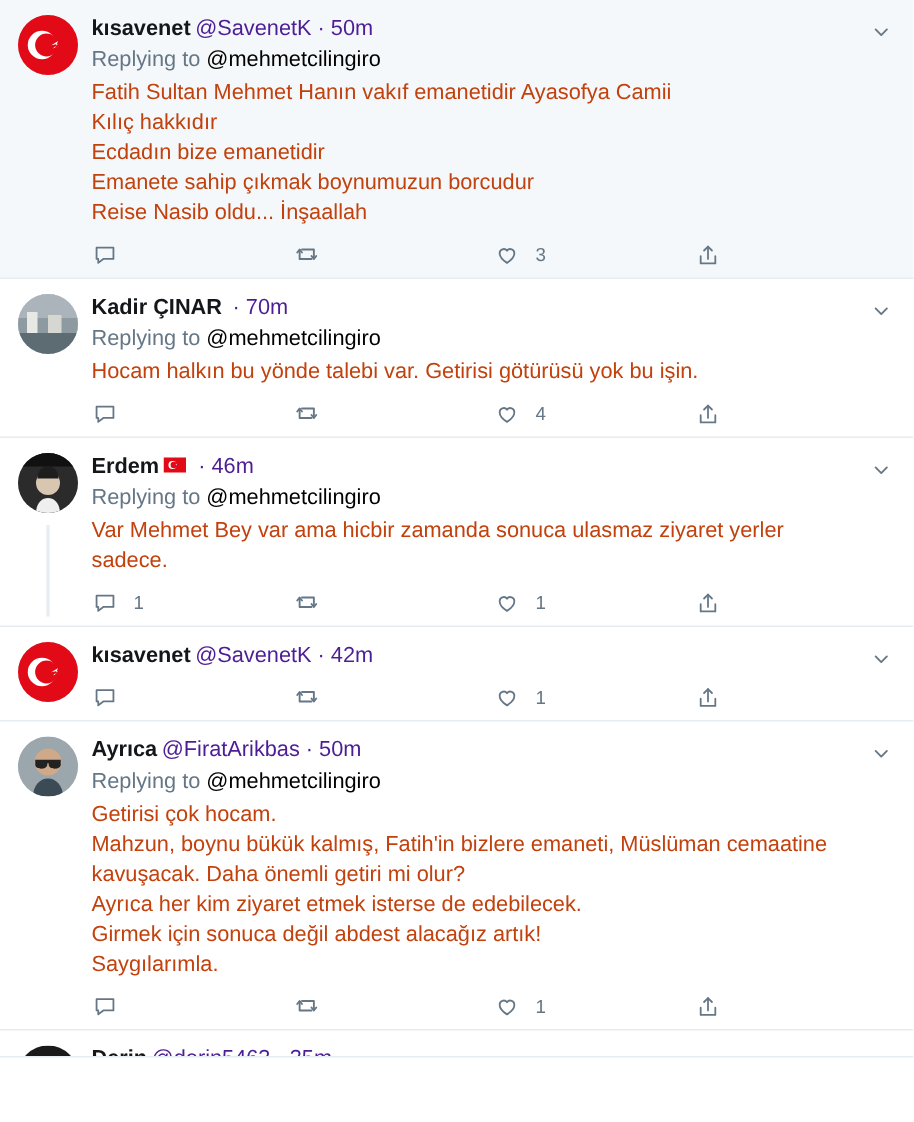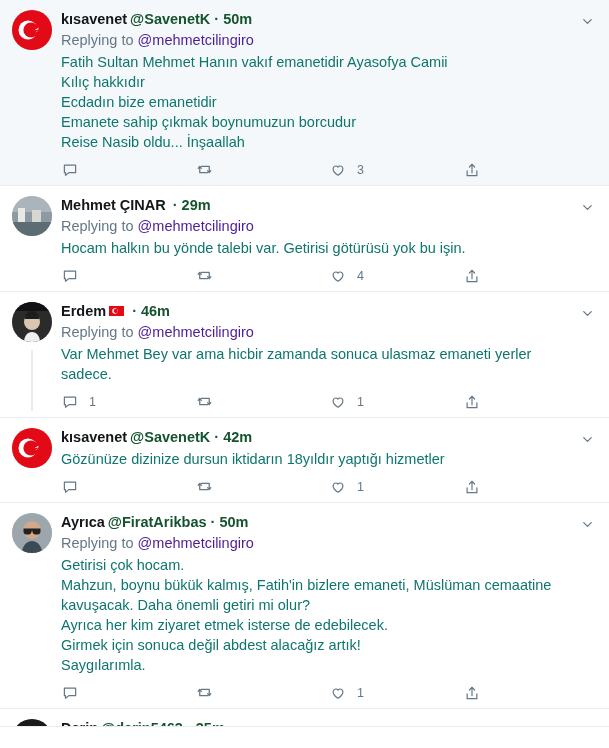--- a/index.html
+++ b/index.html
@@ -59,35 +59,35 @@
     color: #14171a;
     margin-right: 3px;
   }
   .flag-inline {
     display: inline-block;
     margin-right: 4px;
     position: relative;
     top: 1px;
   }
   .handle, .dot, .time {
-    color: #14532d;
-    font-weight: bold;
+    color: #4c1d95;
+    font-weight: normal;
   }
   .dot { margin: 0 4px; }
   .replyrow {
     font-size: 14.5px;
     line-height: 20px;
     color: #657786;
     margin-top: 1px;
   }
-  .replyrow .mention { color: #4c1d95; }
+  .replyrow .mention { color: #000000; }
   .text {
     font-size: 14.5px;
     line-height: 20px;
-    color: #0f766e;
+    color: #c2410c;
     margin-top: 2px;
     white-space: pre-wrap;
     word-wrap: break-word;
   }
   .actions {
     display: flex;
     align-items: center;
     margin-top: 8px;
     max-width: 430px;
   }
@@ -200,23 +200,23 @@
             <rect y="0" width="40" height="16" fill="#aab4ba"></rect>
             <rect y="16" width="40" height="10" fill="#8d9aa2"></rect>
             <rect y="26" width="40" height="14" fill="#5d6b73"></rect>
             <rect x="6" y="12" width="7" height="14" fill="#e8e8e4"></rect>
             <rect x="20" y="14" width="9" height="12" fill="#d7d7d2"></rect>
           </svg>
         </div>
       </div>
       <div class="body-col">
         <div class="namerow">
-          <span class="displayname">Mehmet ÇINAR</span>
-          <span class="dot">·</span>
-          <span class="time">29m</span>
+          <span class="displayname">Kadir ÇINAR</span>
+          <span class="dot">·</span>
+          <span class="time">70m</span>
         </div>
         <div class="replyrow"><span>Replying to </span><span class="mention">@mehmetcilingiro</span></div>
         <div class="text">Hocam halkın bu yönde talebi var. Getirisi götürüsü yok bu işin.</div>
         <div class="actions">
           <div class="action">
             <span>
               <svg width="18" height="18" viewBox="0 0 24 24" fill="none" stroke="#657786" stroke-width="1.6">
                 <path d="M4.5 5.5h15v10h-9l-4.5 3.5v-3.5h-1.5z" stroke-linejoin="round"></path>
               </svg>
             </span>
@@ -275,21 +275,21 @@
           <span class="flag-inline"><svg width="15" height="12" viewBox="0 0 30 20">
               <rect width="30" height="20" fill="#e30a17"></rect>
               <circle cx="12" cy="10" r="5.4" fill="#fff"></circle>
               <circle cx="13.7" cy="10" r="4.3" fill="#e30a17"></circle>
               <path d="M19 10 16.3 11.1l1.8-1.6-2.3.4 2.3-1.4-1.1 2.2z" fill="#fff"></path>
             </svg></span>
           <span class="dot">·</span>
           <span class="time">46m</span>
         </div>
         <div class="replyrow"><span>Replying to </span><span class="mention">@mehmetcilingiro</span></div>
-        <div class="text">Var Mehmet Bey var ama hicbir zamanda sonuca ulasmaz emaneti yerler sadece.</div>
+        <div class="text">Var Mehmet Bey var ama hicbir zamanda sonuca ulasmaz ziyaret yerler sadece.</div>
         <div class="actions">
           <div class="action">
             <span>
               <svg width="18" height="18" viewBox="0 0 24 24" fill="none" stroke="#657786" stroke-width="1.6">
                 <path d="M4.5 5.5h15v10h-9l-4.5 3.5v-3.5h-1.5z" stroke-linejoin="round"></path>
               </svg>
             </span>
             <span class="cnt">1</span>
           </div>
           <div class="action">
@@ -337,21 +337,20 @@
           </svg>
         </div>
       </div>
       <div class="body-col">
         <div class="namerow">
           <span class="displayname">kısavenet</span>
           <span class="handle">@SavenetK</span>
           <span class="dot">·</span>
           <span class="time">42m</span>
         </div>
-        <div class="text">Gözünüze dizinize dursun iktidarın 18yıldır yaptığı hizmetler</div>
         <div class="actions">
           <div class="action">
             <span>
               <svg width="18" height="18" viewBox="0 0 24 24" fill="none" stroke="#657786" stroke-width="1.6">
                 <path d="M4.5 5.5h15v10h-9l-4.5 3.5v-3.5h-1.5z" stroke-linejoin="round"></path>
               </svg>
             </span>
             <span class="cnt"></span>
           </div>
           <div class="action">

